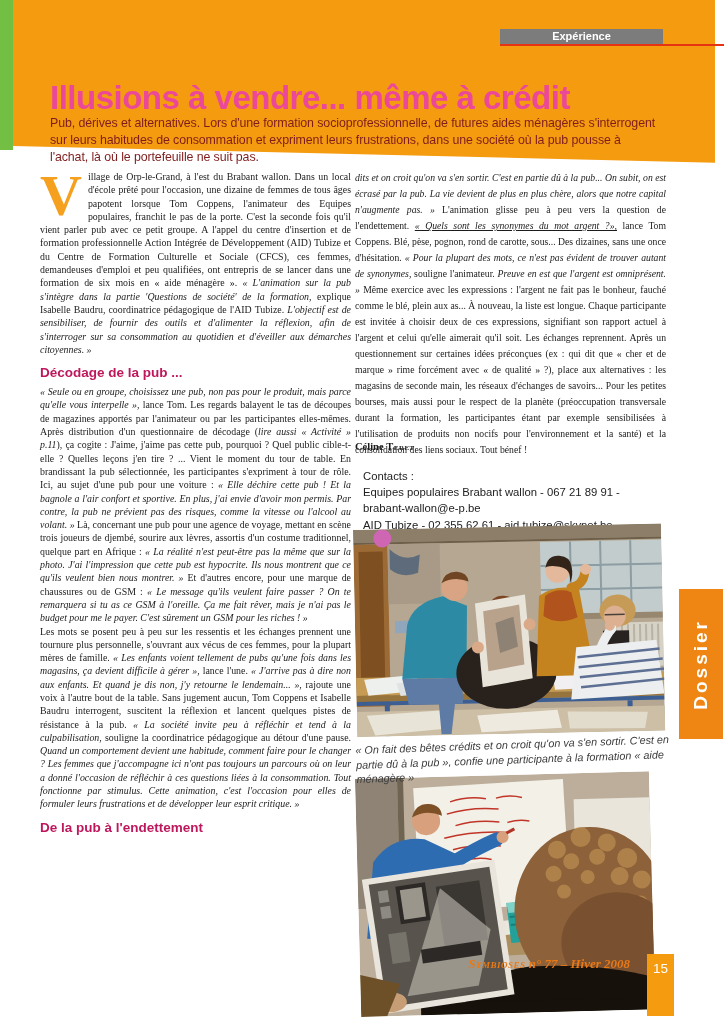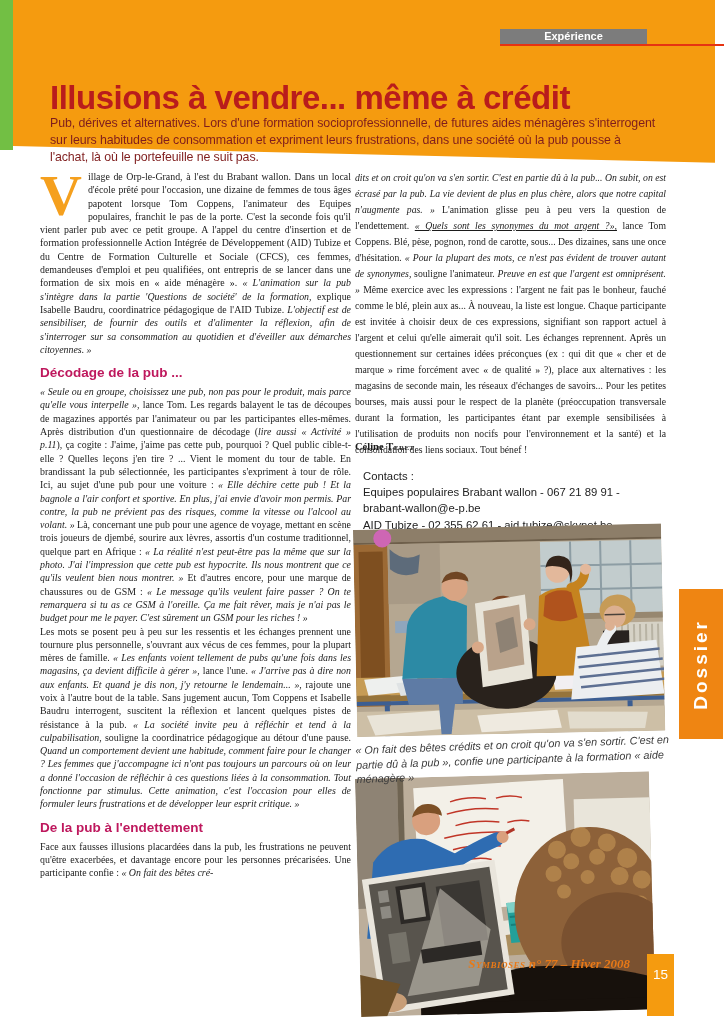--- a/index.html
+++ b/index.html
@@ -2,24 +2,24 @@
 <html><head>
 <meta charset="utf-8">
 <style>
   html,body{margin:0;padding:0;background:#ffffff;}
   .page{position:relative;width:724px;height:1024px;background:#ffffff;overflow:hidden;
         font-family:"Liberation Serif",serif;color:#1b1b1b;}
   
   .green-strip{position:absolute;left:0;top:0;width:13px;height:150px;background:#72bf44;}
   .banner{position:absolute;left:13px;top:0;width:702px;height:166px;background:#f59b0f;
           clip-path:polygon(0 0,100% 0,100% 98%,0 88%);}
-  .exp-tab{position:absolute;left:500px;top:29px;width:147px;height:15px;background:#7c7c7c;
+  .exp-tab{position:absolute;left:500px;top:29px;width:163px;height:15px;background:#7c7c7c;
            color:#fff;font:bold 11px/15px "Liberation Sans",sans-serif;text-align:center;z-index:3;}
   .red-rule{position:absolute;left:500px;top:44px;width:224px;height:2px;background:#e63312;z-index:3;}
-  .title{position:absolute;left:50px;top:58px;width:640px;color:#b91c1c;
+  .title{position:absolute;left:50px;top:58px;width:640px;color:#ec4899;
          font:bold 33px/36px "Liberation Sans",sans-serif;letter-spacing:-0.5px;z-index:2;}
   .subtitle{position:absolute;left:50px;top:103px;width:606px;color:#7f1d1d;
             font:12.4px/17px "Liberation Sans",sans-serif;letter-spacing:-0.1px;z-index:2;}
   
   .col{position:absolute;width:311px;font-size:9.9px;line-height:13.3px;text-align:justify;}
   .col p{margin:0;}
   .col1{left:40px;top:170px;}
   .col2-text{left:355px;top:170px;font-size:9.7px;line-height:16px;}
   .sec-head{color:#be185d;font:bold 13.5px/16px "Liberation Sans",sans-serif;margin:9px 0 4px 0;text-align:left;}
   .dropcap{float:left;color:#f5a01e;font:bold 58px/46px "Liberation Serif",serif;margin:3px 6px 0 0;}
@@ -36,21 +36,21 @@
   .photo2{position:absolute;left:355px;top:779px;width:294px;height:238px;
           transform:rotate(-1.5deg);transform-origin:top left;overflow:hidden;z-index:1;}
   .photo1 svg,.photo2 svg{display:block;width:100%;height:100%;}
   .caption{position:absolute;left:356px;top:743px;width:318px;transform:rotate(-2deg);transform-origin:left center;
            font:italic 10.8px/14.5px "Liberation Sans",sans-serif;color:#3c3c3c;z-index:2;}
   
   .footer-journal{position:absolute;left:300px;top:956px;width:330px;text-align:right;z-index:6;
                   color:#e87917;font:bold italic 13px "Liberation Serif",serif;}
   .footer-journal .caps{font-variant:small-caps;letter-spacing:0.5px;}
   .page-num-box{position:absolute;left:647px;top:954px;width:27px;height:62px;background:#f59b0f;z-index:6;
-                color:#fff;font:13.5px "Liberation Sans",sans-serif;text-align:center;padding-top:13px;box-sizing:border-box;}
+                color:#fff;font:13.5px "Liberation Sans",sans-serif;text-align:center;padding-top:7px;box-sizing:border-box;}
   .dossier-tab{position:absolute;left:679px;top:589px;width:44px;height:150px;background:#ef8512;
                display:flex;align-items:center;justify-content:center;z-index:4;}
   .dossier-tab span{writing-mode:vertical-rl;transform:rotate(180deg);color:#fff;
                     font:bold 19px "Liberation Sans",sans-serif;letter-spacing:3px;}
 </style>
 </head>
 <body>
 
 <div class="page">
 
@@ -60,21 +60,20 @@
   <div class="red-rule"></div>
   <h1 class="title">Illusions à vendre... même à crédit</h1>
   <p class="subtitle">Pub, dérives et alternatives. Lors d'une formation socioprofessionnelle, de futures aides ménagères s'interrogent sur leurs habitudes de consommation et expriment leurs frustrations, dans une société où la pub pousse à l'achat, là où le portefeuille ne suit pas.</p>
 
   <div class="col col1">
     <p><span class="dropcap">V</span><span><span>illage de Orp-le-Grand, à l'est du Brabant wallon. Dans un local d'école prêté pour l'occasion, une dizaine de femmes de tous âges papotent lorsque Tom Coppens, l'animateur des Equipes populaires, franchit le pas de la porte. C'est la seconde fois qu'il vient parler pub avec ce petit groupe. A l'appel du centre d'insertion et de formation professionnelle Action Intégrée de Développement (AID) Tubize et du Centre de Formation Culturelle et Sociale (CFCS), ces femmes, demandeuses d'emploi et peu qualifiées, ont entrepris de se lancer dans une formation de six mois en « aide ménagère ». </span><span class="rt-i">« L'animation sur la pub s'intègre dans la partie 'Questions de société' de la formation,</span><span> explique Isabelle Baudru, coordinatrice pédagogique de l'AID Tubize. </span><span class="rt-i">L'objectif est de sensibiliser, de fournir des outils et d'alimenter la réflexion, afin de s'interroger sur sa consommation au quotidien et d'éveiller aux démarches citoyennes. »</span></span></p>
     <h2 class="sec-head">Décodage de la pub ...</h2>
     <p><span class="rt-i">« Seule ou en groupe, choisissez une pub, non pas pour le produit, mais parce qu'elle vous interpelle »</span><span>, lance Tom. Les regards balayent le tas de découpes de magazines apportés par l'animateur ou par les participantes elles-mêmes. Après distribution d'un questionnaire de décodage (</span><span class="rt-i">lire aussi « Activité » p.11</span><span>), ça cogite : J'aime, j'aime pas cette pub, pourquoi ? Quel public cible-t-elle ? Quelles leçons j'en tire ? ...  Vient le moment du tour de table. En brandissant la pub sélectionnée, les participantes s'expriment à tour de rôle. Ici, au sujet d'une pub pour une voiture : </span><span class="rt-i">« Elle déchire cette pub ! Et la bagnole a l'air confort et sportive. En plus, j'ai envie d'avoir mon permis. Par contre, la pub ne prévient pas des risques, comme la vitesse ou l'alcool au volant. »</span><span> Là, concernant une pub pour une agence de voyage, mettant en scène trois joueurs de djembé, sourire aux lèvres, assortis d'un costume traditionnel, quelque part en Afrique : </span><span class="rt-i">« La réalité n'est peut-être pas la même que sur la photo. J'ai l'impression que cette pub est hypocrite. Ils nous montrent que ce qu'ils veulent bien nous montrer. »</span><span> Et d'autres encore, pour une marque de chaussures ou de GSM : </span><span class="rt-i">« Le message qu'ils veulent faire passer ? On te remarquera si tu as ce GSM à l'oreille. Ça me fait rêver, mais je n'ai pas le budget pour me le payer. C'est sûrement un GSM pour les riches ! »</span></p>
     <p><span>Les mots se posent peu à peu sur les ressentis et les échanges prennent une tournure plus personnelle, s'ouvrant aux vécus de ces femmes, pour la plupart mères de famille. </span><span class="rt-i">« Les enfants voient tellement de pubs qu'une fois dans les magasins, ça devient difficile à gérer »,</span><span> lance l'une. </span><span class="rt-i">« J'arrive pas à dire non aux enfants. Et quand je dis non, j'y retourne le lendemain... »,</span><span> rajoute une voix à l'autre bout de la table. Sans jugement aucun, Tom Coppens et Isabelle Baudru interrogent, suscitent la réflexion et lancent quelques pistes de résistance à la pub. </span><span class="rt-i">« La société invite peu à réfléchir et tend à la culpabilisation,</span><span> souligne la coordinatrice pédagogique au détour d'une pause. </span><span class="rt-i">Quand un comportement devient une habitude, comment faire pour le changer ? Les femmes que j'accompagne ici n'ont pas toujours un parcours où on leur a donné l'occasion de réfléchir à ces questions liées à la consommation. Tout fonctionne par stimulus. Cette animation, c'est l'occasion pour elles de formuler leurs frustrations et de développer leur esprit critique. »</span></p>
     <h2 class="sec-head">De la pub à l'endettement</h2>
-    <p><span>Face aux fausses illusions placardées dans la pub, les frustrations ne peuvent qu'être exacerbées, et davantage encore pour les personnes précarisées. Une participante confie : </span><span class="rt-i">« On fait des bêtes cré-</span></p>
   </div>
 
   <div class="col col2-text">
     <p><span class="rt-i">dits et on croit qu'on va s'en sortir. C'est en partie dû à la pub... On subit, on est écrasé par la pub. La vie devient de plus en plus chère, alors que notre capital n'augmente pas. »</span><span> L'animation glisse peu à peu vers la question de l'endettement. </span><span class="rt-i rt-u">« Quels sont les synonymes du mot argent ?»,</span><span> lance Tom Coppens. Blé, pèse, pognon, rond de carotte, sous... Des dizaines, sans une once d'hésitation. </span><span class="rt-i">« Pour la plupart des mots, ce n'est pas évident de trouver autant de synonymes,</span><span> souligne l'animateur. </span><span class="rt-i">Preuve en est que l'argent est omniprésent. »</span><span> Même exercice avec les expressions : l'argent ne fait pas le bonheur, fauché comme le blé, plein aux as... À nouveau, la liste est longue. Chaque participante est invitée à choisir deux de ces expressions, signifiant son rapport actuel à l'argent et celui qu'elle aimerait qu'il soit. Les échanges reprennent. Après un questionnement sur certaines idées préconçues (ex : qui dit que « cher et de marque » rime forcément avec « de qualité » ?), place aux alternatives : les magasins de seconde main, les réseaux d'échanges de savoirs... Pour les petites bourses, mais aussi pour le respect de la planète (préoccupation transversale durant la formation, les participantes étant par exemple sensibilisées à l'utilisation de produits non nocifs pour l'environnement et la santé) et la consolidation des liens sociaux. Tout bénef !</span></p>
   </div>
   <div class="byline">
     <span>Céline </span><span class="caps">Teret</span>
   </div>
   <div class="contacts">
     <div>Contacts :</div>

